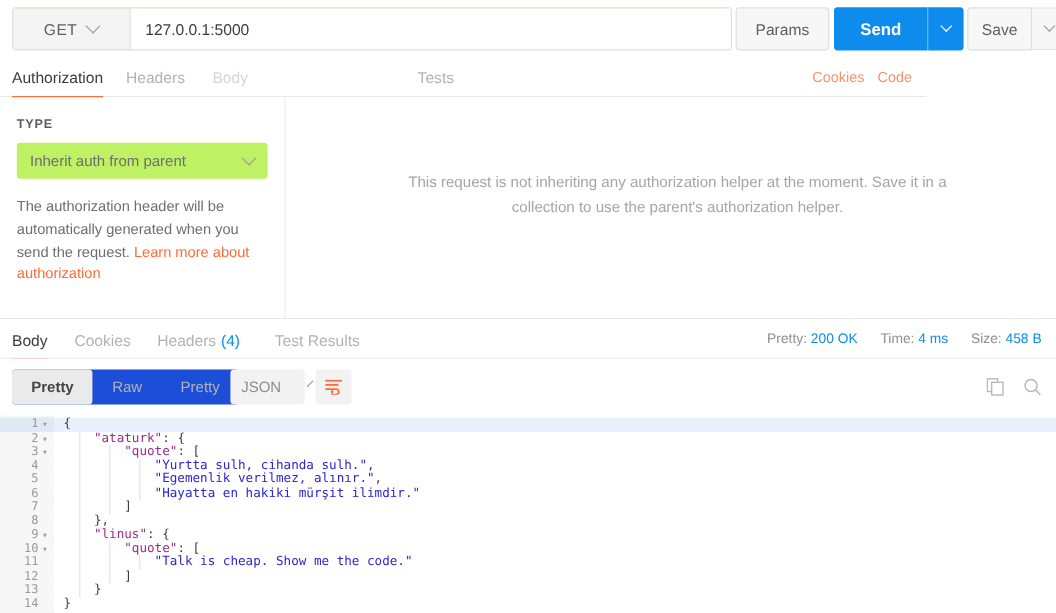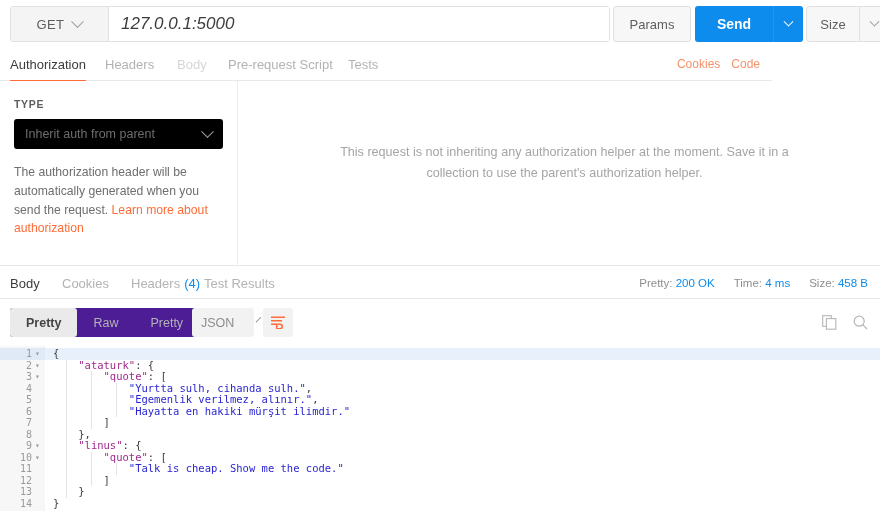--- a/index.html
+++ b/index.html
@@ -26,23 +26,22 @@
   .method {
     width:98px; display:flex; align-items:center; justify-content:center;
     gap:9px; border-right:1px solid #e0e0e0; cursor:pointer;
     background:#f4f4f4;
   }
   .method-label {
     font-size:13px; color:#5e5e5e; letter-spacing:.4px; font-weight:400;
   }
   .url-input {
     flex:1; background:#fff; border:none; outline:none;
-    padding:0 12px; font-size:17px; color:#3c3c3c;
+    padding:0 12px; font-size:13px; color:#3c3c3c;
     font-family:"Liberation Sans", sans-serif;
-    font-style:italic;
   }
   .chev {
     display:inline-block; width:9px; height:9px;
     border-right:1.4px solid #9e9e9e; border-bottom:1.4px solid #9e9e9e;
     transform:rotate(45deg) translate(-2px,-2px);
   }
   .chev.sm { width:7px; height:7px; border-width:1.3px; }
   .chev.white { border-color:#ffffff; }
 
   .btn-params {
@@ -106,21 +105,21 @@
   }
   .auth-left {
     position:absolute; left:0; top:0; width:238px; height:184px;
     border-right:1px solid #ececec; padding:17px 14px 0 14px;
   }
   .type-label {
     font-size:10.5px; font-weight:700; color:#5e5e5e; letter-spacing:.7px;
     margin-bottom:9px;
   }
   .type-select {
-    height:30px; background:#000000; border-radius:3px;
+    height:30px; background:#bef264; border-radius:3px;
     display:flex; align-items:center; justify-content:space-between;
     padding:0 11px; cursor:pointer;
   }
   .type-select span { font-size:12.5px; color:#6e6e6e; }
   .auth-desc {
     margin-top:14px; font-size:12.2px; line-height:1.54; color:#6e6e6e;
   }
   .auth-link { color:#ff6c37; cursor:pointer; }
   .auth-right {
     position:absolute; left:249px; top:0; right:0; height:184px;
@@ -145,21 +144,21 @@
   }
   .meta b { font-weight:400; color:#0d8ced; }
 
   
   .res-toolbar {
     position:absolute; left:0; top:299px; width:880px; height:47px;
     background:#fff;
   }
   .seg {
     position:absolute; left:10px; top:9px; height:29px;
-    background:#4c1d95; border-radius:3px; display:flex; align-items:center;
+    background:#1d4ed8; border-radius:3px; display:flex; align-items:center;
   }
   .seg-item {
     height:29px; padding:0 16px; display:flex; align-items:center;
     font-size:12.5px; color:#b3b3b3; cursor:pointer;
   }
   .seg-item.active {
     color:#454545; font-weight:700; background:#eaeaea; border-radius:3px;
   }
   .fmt-select {
     position:absolute; left:192px; top:9px; height:29px; width:62px;
@@ -232,40 +231,37 @@
     <div class="send-group">
       <div class="btn-send">
         <span>Send</span>
       </div>
       <div class="btn-send-caret">
         <span class="chev sm white"></span>
       </div>
     </div>
     <div class="save-group">
       <div class="btn-save">
-        <span>Size</span>
+        <span>Save</span>
       </div>
       <div class="btn-save-caret">
         <span class="chev sm"></span>
       </div>
     </div>
   </div>
 
   <div class="req-tabs">
     <div class="tab active" style="left:10px;">
         <span>Authorization</span>
       </div>
     <div class="tab" style="left:105px;">
         <span>Headers</span>
       </div>
     <div class="tab disabled" style="left:177px;">
         <span>Body</span>
-      </div>
-    <div class="tab" style="left:228px;">
-        <span>Pre-request Script</span>
       </div>
     <div class="tab" style="left:348px;">
         <span>Tests</span>
       </div>
     <div class="cc-links">
       <span>Cookies</span>
       <span>Code</span>
     </div>
   </div>
 
@@ -289,21 +285,21 @@
     <div class="tab active" style="left:10px;">
         <span>Body</span>
       </div>
     <div class="tab" style="left:62px;">
         <span>Cookies</span>
       </div>
     <div class="tab" style="left:131px;">
         <span>Headers</span>
         <span class="badge-count">(4)</span>
       </div>
-    <div class="tab" style="left:204px;">
+    <div class="tab" style="left:229px;">
         <span>Test Results</span>
       </div>
     <div class="meta">
       <span><span>Pretty:</span> <b>200 OK</b></span>
       <span><span>Time:</span> <b>4 ms</b></span>
       <span><span>Size:</span> <b>458 B</b></span>
     </div>
   </div>
 
   <div class="res-toolbar">

